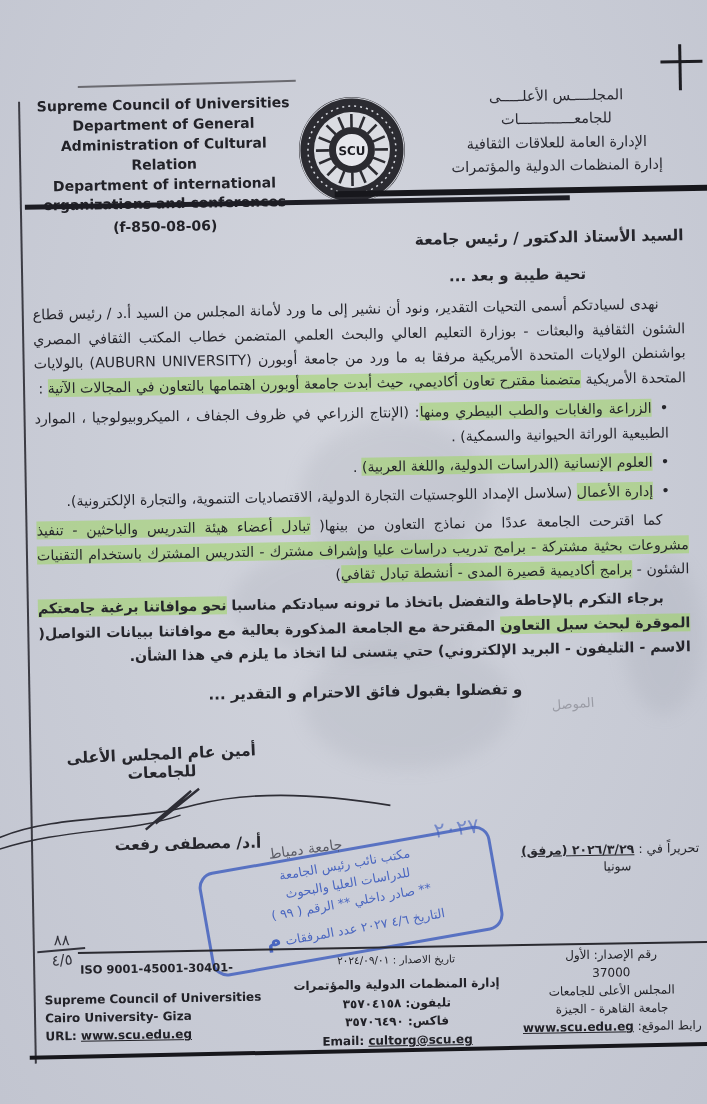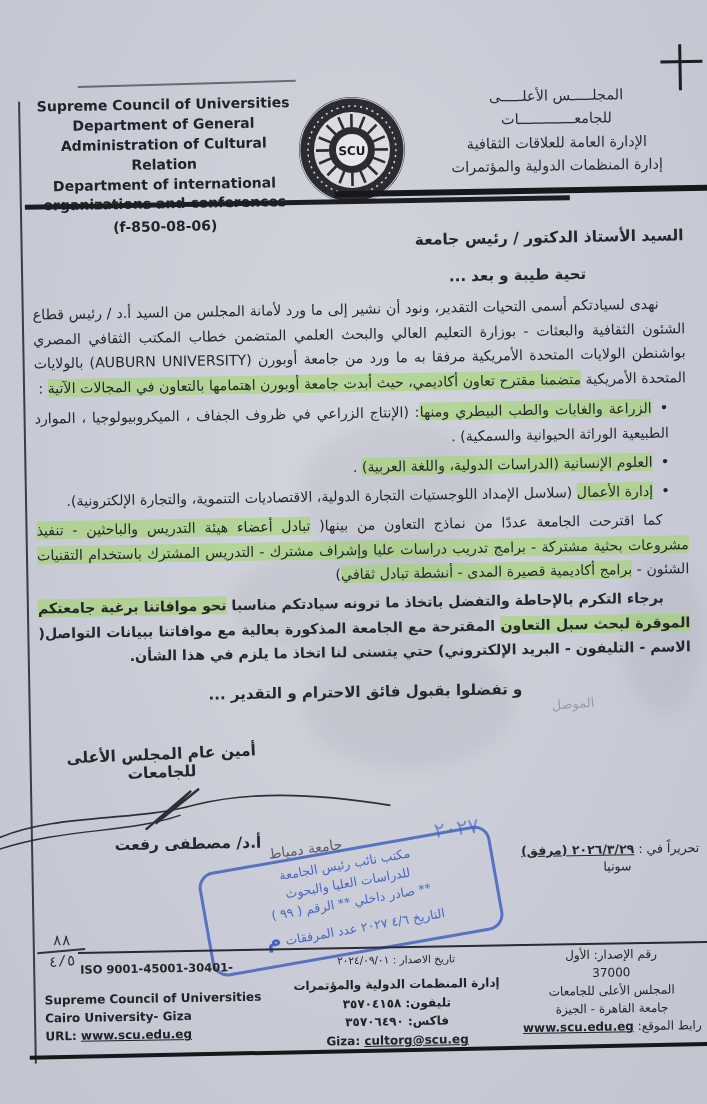--- a/index.html
+++ b/index.html
@@ -46,21 +46,21 @@
   .date-note{margin-top:2px;margin-right:68px;}
   
   .stamp{left:196px;top:848px;width:296px;height:106px;border:3px solid rgba(68,98,190,.85);border-radius:16px;
     transform:rotate(-9deg);color:#4a66c0;direction:rtl;text-align:center;font-size:12.5px;line-height:1.5;
     padding-top:4px;box-sizing:border-box;}
   .stamp .big-meem{font-size:20px;font-weight:700;}
   .stamp-overwrite{left:262px;top:840px;color:#3f3f48;direction:rtl;font-size:14px;transform:rotate(-7deg);opacity:.8;}
   .year-scribble{left:428px;top:818px;color:#4a66c0;font-size:21px;transform:rotate(-6deg);opacity:.65;letter-spacing:4px;}
   .ghost-note{left:548px;top:700px;direction:rtl;color:#6b6b74;opacity:.5;font-size:13px;transform:rotate(-3deg);}
   
-  .fraction{left:30px;top:926px;width:48px;text-align:center;font-size:15px;color:#33333c;direction:rtl;font-family:Liberation Mono, monospace;}
+  .fraction{left:30px;top:926px;width:48px;text-align:center;font-size:15px;color:#33333c;direction:rtl;}
   .fraction .bot{border-top:2px solid #33333c;display:block;transform:rotate(-4deg);}
   .footer-rule-top{left:70px;top:947px;right:-6px;height:2px;background:#2a2a30;}
   .footer-rule-bottom{left:20px;top:1049px;right:-6px;height:4px;background:#17171c;transform:rotate(-0.15deg);}
   .foot-left{left:36px;top:958px;width:235px;font-size:12px;font-weight:700;color:#222228;}
   .foot-left .iso{margin:0 0 14px 36px;font-size:11.5px;}
   .foot-left .ln{line-height:1.5;}
   .foot-mid{left:282px;top:954px;width:212px;text-align:center;direction:rtl;font-size:12px;color:#222228;}
   .foot-mid .issue{font-size:10.5px;margin-bottom:10px;}
   .foot-mid .ln{line-height:1.55;font-weight:700;}
   .foot-right{right:6px;top:950px;width:196px;text-align:center;direction:rtl;font-size:12px;color:#222228;line-height:1.5;}
@@ -193,21 +193,21 @@
     <div class="ln">Supreme Council of Universities</div>
     <div class="ln">Cairo University- Giza</div>
     <div class="ln"><span>URL: </span><span class="u-link">www.scu.edu.eg</span></div>
   </div>
 
   <div class="abs foot-mid">
     <div class="issue">تاريخ الاصدار : ٢٠٢٤/٠٩/٠١</div>
     <div class="ln">إدارة المنظمات الدولية والمؤتمرات</div>
     <div class="ln">تليفون: ٣٥٧٠٤١٥٨</div>
     <div class="ln">فاكس: ٣٥٧٠٦٤٩٠</div>
-    <div class="ln" dir="ltr"><span>Giza: </span><span class="u-link">cultorg@scu.eg</span></div>
+    <div class="ln" dir="ltr"><span>Email: </span><span class="u-link">cultorg@scu.eg</span></div>
   </div>
 
   <div class="abs foot-right">
     <div>رقم الإصدار: الأول</div>
     <div>37000</div>
     <div>المجلس الأعلى للجامعات</div>
     <div>جامعة القاهرة - الجيزة</div>
     <div><span>رابط الموقع: </span><span class="u-link" dir="ltr">www.scu.edu.eg</span></div>
   </div>
 

